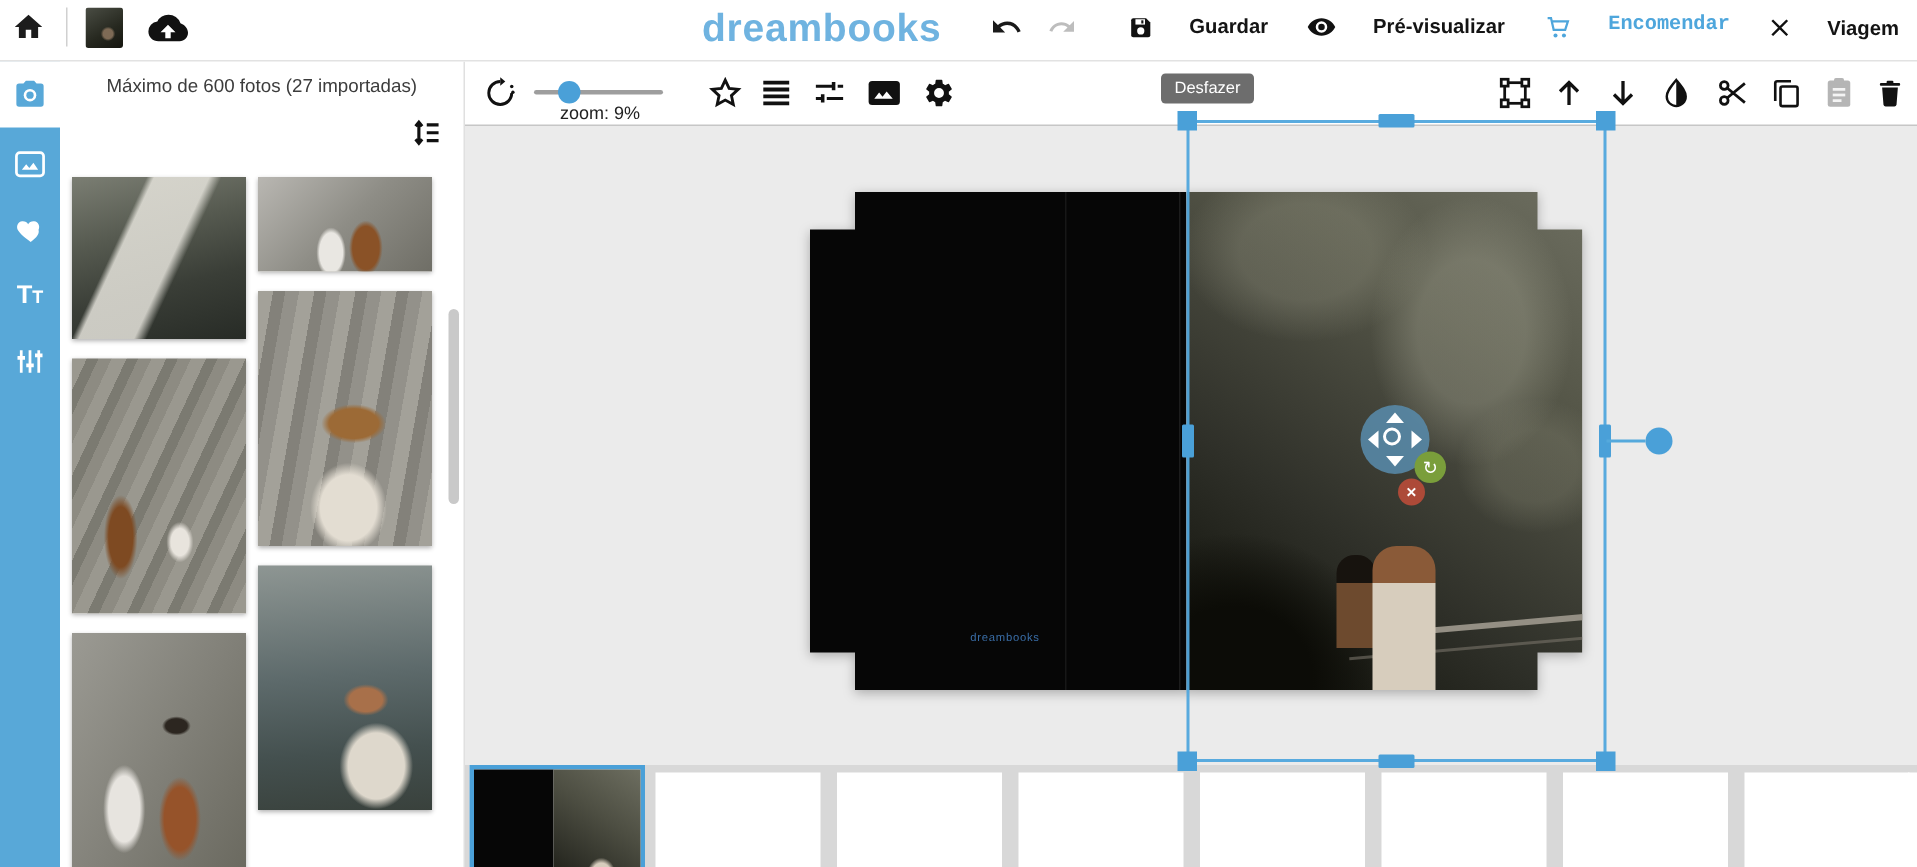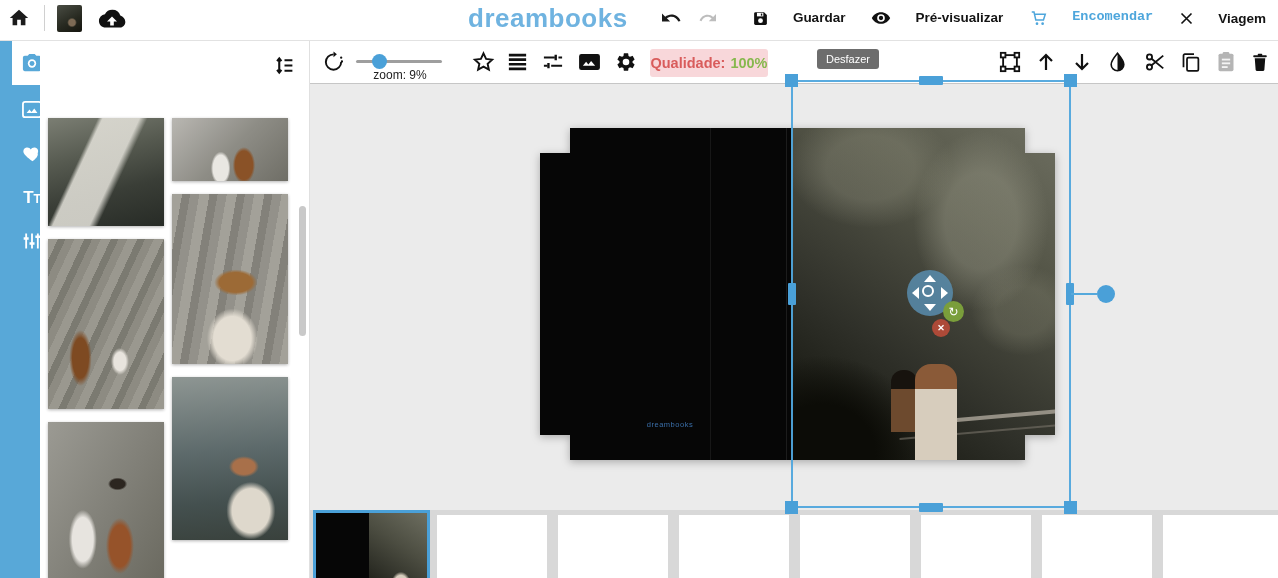--- a/index.html
+++ b/index.html
@@ -19,21 +19,21 @@
   .hdr-cloud { margin-left:16px; }
   .logo { position:absolute; left:468px; top:3px; font-size:26px; font-weight:600; color:#6fb3e0; letter-spacing:.5px; }
   .header-right { position:absolute; right:12px; top:0; height:36px; display:flex; align-items:center; gap:26px; }
   .hdr-action { display:flex; align-items:flex-start; gap:24px; background:none; border:none; cursor:pointer;
                 font-family:"Liberation Sans",sans-serif; font-size:13.5px; font-weight:700; color:#141414; }
   .hdr-action.blue { color:#4ea6dc;font-family:Liberation Mono, monospace; }
   .undo-redo { display:flex; align-items:center; gap:16px; margin-right:8px; }
   .disabled-ic { color:#bdbdbd; }
 
   
-  .iconbar { position:absolute; left:0; top:41px; width:40px; height:537px; background:#58a8d8;padding-left:12px; }
+  .iconbar { position:absolute; left:0; top:41px; width:40px; height:537px; background:#58a8d8; }
   .iconbar-item { width:40px; height:44px; display:flex; align-items:center; justify-content:center; color:#fff; cursor:pointer; }
   .iconbar-item.active { background:#fff; color:#58a8d8; }
   .iconbar-item.spaced { margin-top:2px; }
   .tr-glyph { color:#fff; font-weight:700; line-height:1; }
   .tr-glyph .big { font-size:17px; }
   .tr-glyph .small { font-size:12px; }
 
   
   .photos-panel { position:absolute; left:40px; top:41px; width:270px; height:537px; background:#fff; border-right:1px solid #e0e0e0; overflow:hidden; }
   .panel-limit { margin-top:9px; text-align:center; font-size:12.5px; color:#3c3c3c; }
@@ -76,21 +76,21 @@
   .tb { position:absolute; top:50%; transform:translateY(-50%); display:flex; align-items:center; justify-content:center;
         background:none; border:none; color:#1c1c1c; cursor:pointer; }
   .tb.gray { color:#b5b5b5; }
   .zoom-slider { position:absolute; left:46px; top:19px; width:86px; height:3px; background:#9e9e9e; border-radius:2px; cursor:pointer; }
   .zoom-handle { position:absolute; left:16px; top:-6px; width:15px; height:15px; border-radius:50%; background:#4aa0d8; cursor:pointer; }
   .zoom-label { position:absolute; left:32px; top:27px; width:116px; text-align:center; font-size:12px; color:#222; }
   .quality-badge { position:absolute; left:340px; top:8px; width:118px; height:28px; background:#f8d7da; border-radius:3px;
                    display:flex; align-items:center; justify-content:center; gap:5px; font-size:14.5px; font-weight:700; }
   .quality-label { color:#d95c5c; }
   .quality-value { color:#87b84e; }
-  .tooltip { position:absolute; left:464px; top:8px; background:#6d6d6d; color:#fff; font-size:11px; padding:4px 9px; border-radius:3px;margin-left:43px; }
+  .tooltip { position:absolute; left:464px; top:8px; background:#6d6d6d; color:#fff; font-size:11px; padding:4px 9px; border-radius:3px; }
 
   
   .canvas { position:absolute; left:0; top:43px; width:968px; height:426px; background:#ebebeb; z-index:2; }
   .spread { position:absolute; left:230px; top:44px; width:515px; height:332px; filter:drop-shadow(0 2px 4px rgba(0,0,0,.28)); }
   .cover-back { position:absolute; left:0; top:0; width:251px; height:332px; background:#060606;
       clip-path:polygon(30px 0,251px 0,251px 332px,30px 332px,30px 307px,0 307px,0 25px,30px 25px); }
   .cover-back::before { content:""; position:absolute; left:170px; top:0; width:1px; height:100%; background:rgba(255,255,255,.07); }
   .cover-back::after  { content:""; position:absolute; right:4px; top:0; width:1px; height:100%; background:rgba(255,255,255,.09); }
   .cover-brand { position:absolute; left:30px; top:292px; width:200px; text-align:center; color:#3a6ea8; font-size:7.5px; letter-spacing:.5px; }
   .cover-photo { position:absolute; left:251px; top:0; width:264px; height:332px;
@@ -257,20 +257,21 @@
     <span>
       <svg width="20" height="20" viewBox="0 0 24 24" stroke="#fff" stroke-width="2.2">
           <path d="M5 3v18M12 3v18M19 3v18"></path>
           <path d="M2 9h6M9 15h6M16 7h6" stroke-width="3"></path>
         </svg>
     </span>
   </div>
 </div>
 
 <div class="photos-panel">
+  <div class="panel-limit">Máximo de 600 fotos (27 importadas)</div>
   <div class="panel-import-row">
     <button class="icon-btn sort-btn">
       <span>
         <svg width="21" height="21" viewBox="0 0 24 24" stroke="#111" stroke-width="2.4">
             <path d="M6 4v16M3.5 7 6 4l2.5 3M3.5 17 6 20l2.5-3" fill="none"></path>
             <path d="M12 6h9M12 12h9M12 18h9"></path>
           </svg>
       </span>
     </button>
   </div>
@@ -336,24 +337,20 @@
           </svg>
       </span>
     </button>
     <button class="tb" style="left:305px">
       <span>
         <svg width="22" height="22" viewBox="0 0 24 24">
             <path fill-rule="evenodd" fill="#111" d="M19.14 12.94c.04-.3.06-.61.06-.94s-.02-.64-.07-.94l2.03-1.58a.49.49 0 0 0 .12-.61l-1.92-3.32a.488.488 0 0 0-.59-.22l-2.39.96c-.5-.38-1.03-.7-1.62-.94l-.36-2.54a.484.484 0 0 0-.48-.41h-3.84c-.24 0-.43.17-.47.41l-.36 2.54c-.59.24-1.13.57-1.62.94l-2.39-.96a.488.488 0 0 0-.59.22L2.74 8.87c-.12.21-.08.47.12.61l2.03 1.58c-.05.3-.09.63-.09.94s.02.64.07.94l-2.03 1.58a.49.49 0 0 0-.12.61l1.92 3.32c.12.22.37.29.59.22l2.39-.96c.5.38 1.03.7 1.62.94l.36 2.54c.05.24.24.41.48.41h3.84c.24 0 .44-.17.47-.41l.36-2.54c.59-.24 1.13-.56 1.62-.94l2.39.96c.22.08.47 0 .59-.22l1.92-3.32a.49.49 0 0 0-.12-.61l-2.01-1.58zM12 15.6a3.6 3.6 0 1 1 0-7.2 3.6 3.6 0 0 1 0 7.2z"></path>
           </svg>
       </span>
     </button>
-    <div class="quality-badge">
-      <span class="quality-label">Qualidade:</span>
-      <span class="quality-value">100%</span>
-    </div>
     <div class="tooltip">Desfazer</div>
 
     <button class="tb" style="left:689px">
       <span>
         <svg width="22" height="22" viewBox="0 0 24 24" fill="none" stroke="#111" stroke-width="2">
             <rect x="4.5" y="4.5" width="15" height="15"></rect>
             <rect x="2" y="2" width="5" height="5" fill="#fff"></rect>
             <rect x="17" y="2" width="5" height="5" fill="#fff"></rect>
             <rect x="2" y="17" width="5" height="5" fill="#fff"></rect>
             <rect x="17" y="17" width="5" height="5" fill="#fff"></rect>

